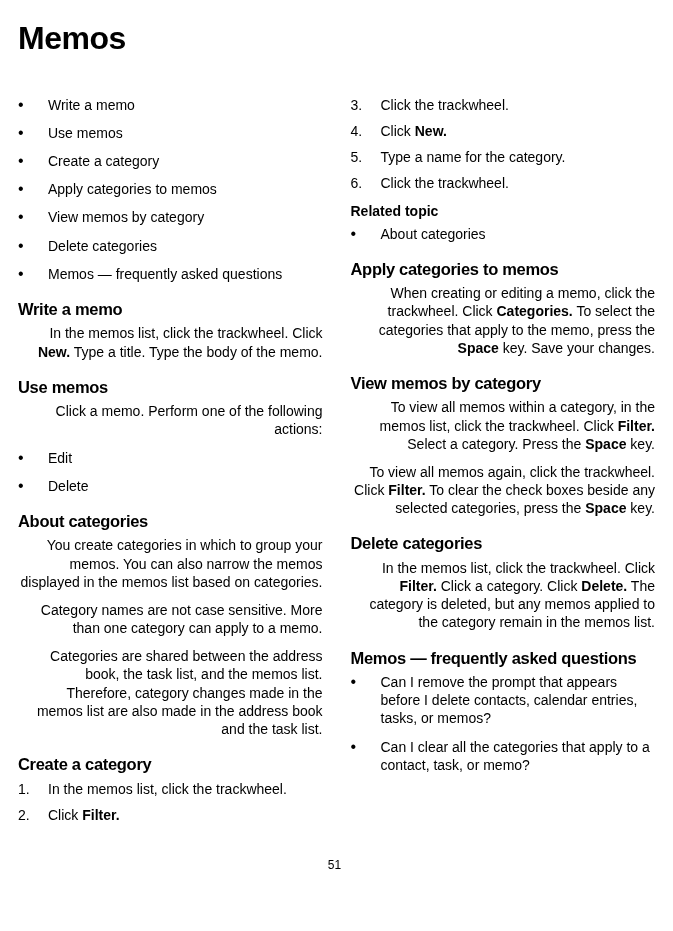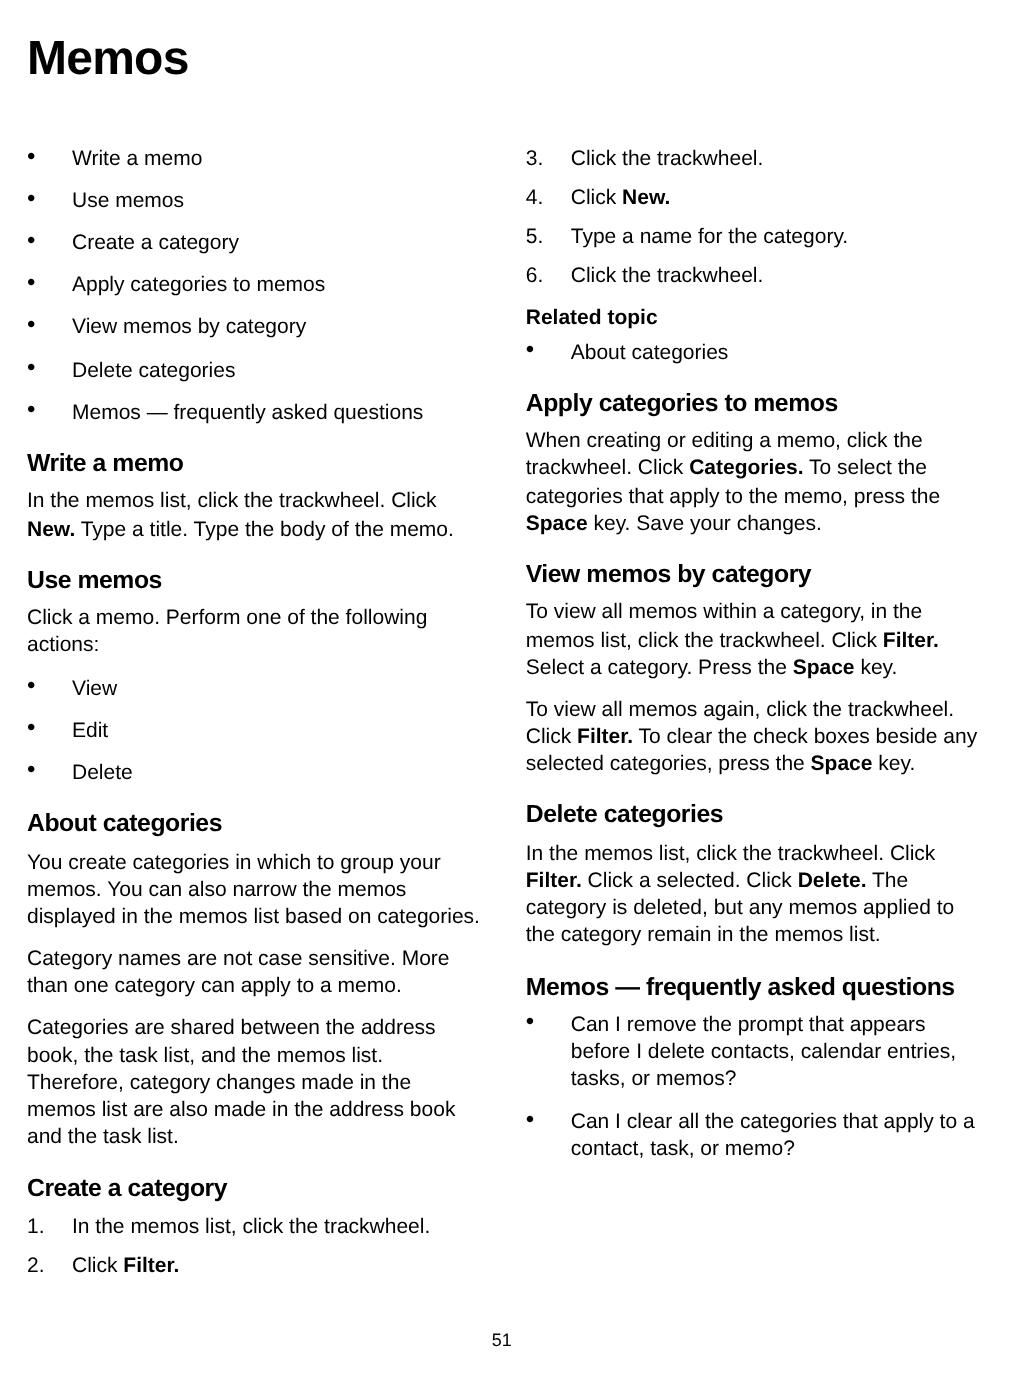--- a/index.html
+++ b/index.html
@@ -28,20 +28,21 @@
     min-width: 0;
   }
   h2 {
     font-size: 16.5px;
     font-weight: 700;
     margin: 16px 0 4px 0;
     letter-spacing: -0.3px;
   }
   p {
     margin: 4px 0 10px 0;
+    text-align: right;
   }
   ul {
     list-style: none;
     padding: 0;
     margin: 4px 0 10px 0;
   }
   ul li {
     display: flex;
     align-items: flex-start;
     margin: 0 0 10px 0;
@@ -118,23 +119,20 @@
 
     <h2>Write a memo</h2>
     <p>
       <span>In the memos list, click the trackwheel. Click </span><span class="inline-bold">New.</span><span> Type a title. Type the body of the memo.</span>
     </p>
 
     <h2>Use memos</h2>
     <p>Click a memo. Perform one of the following actions:</p>
     <ul>
       <li>
-          <span>View</span>
-        </li>
-      <li>
           <span>Edit</span>
         </li>
       <li>
           <span>Delete</span>
         </li>
     </ul>
 
     <h2>About categories</h2>
     <p>You create categories in which to group your memos. You can also narrow the memos displayed in the memos list based on categories.</p>
     <p>Category names are not case sensitive. More than one category can apply to a memo.</p>
@@ -183,21 +181,21 @@
     <h2>View memos by category</h2>
     <p>
       <span>To view all memos within a category, in the memos list, click the trackwheel. Click </span><span class="inline-bold">Filter.</span><span> Select a category. Press the </span><span class="inline-bold">Space</span><span> key.</span>
     </p>
     <p>
       <span>To view all memos again, click the trackwheel. Click </span><span class="inline-bold">Filter.</span><span> To clear the check boxes beside any selected categories, press the </span><span class="inline-bold">Space</span><span> key.</span>
     </p>
 
     <h2>Delete categories</h2>
     <p>
-      <span>In the memos list, click the trackwheel. Click </span><span class="inline-bold">Filter.</span><span> Click a selected. Click </span><span class="inline-bold">Delete.</span><span> The category is deleted, but any memos applied to the category remain in the memos list.</span>
+      <span>In the memos list, click the trackwheel. Click </span><span class="inline-bold">Filter.</span><span> Click a category. Click </span><span class="inline-bold">Delete.</span><span> The category is deleted, but any memos applied to the category remain in the memos list.</span>
     </p>
 
     <h2>Memos — frequently asked questions</h2>
     <ul>
       <li>
           <span>Can I remove the prompt that appears before I delete contacts, calendar entries, tasks, or memos?</span>
         </li>
       <li>
           <span>Can I clear all the categories that apply to a contact, task, or memo?</span>
         </li>

